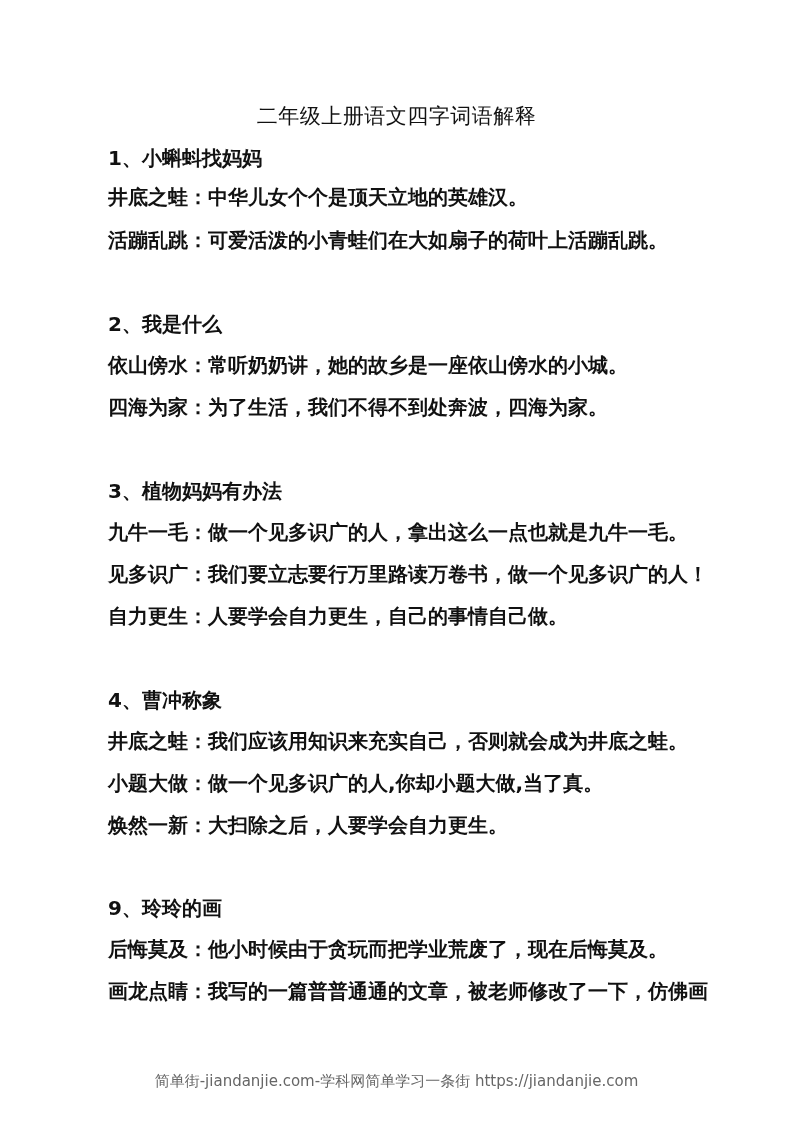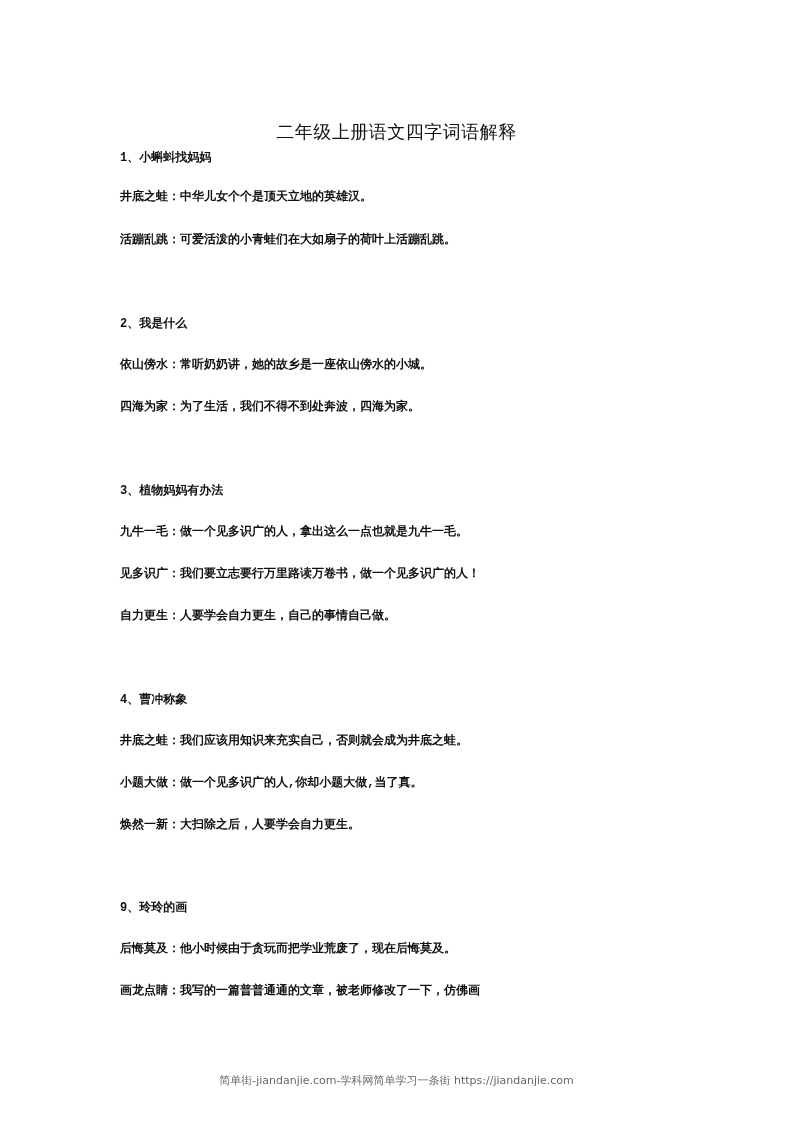--- a/index.html
+++ b/index.html
@@ -3,31 +3,31 @@
 <meta charset="utf-8">
 <style>
   html, body { margin: 0; padding: 0; background: #ffffff; }
   body {
     width: 793px; height: 1122px; position: relative; overflow: hidden;
     font-family: "DejaVu Sans", "Liberation Sans", sans-serif;
     color: #111111;
   }
   .title {
     position: absolute; top: 100px; left: 0; width: 793px;
-    text-align: center; font-size: 18px; font-weight: normal;
+    text-align: center; font-size: 21px; font-weight: normal;
     font-family: "DejaVu Serif", "Liberation Serif", serif;
-    letter-spacing: 0.5px; line-height: 32px; margin-top: 16px;
+    letter-spacing: 0.5px; line-height: 32px;
   }
   .line {
-    position: absolute; left: 120px; font-size: 12px; font-weight: bold;
-    line-height: 24px; white-space: nowrap; font-family: Liberation Mono, monospace;
+    position: absolute; left: 108px; font-size: 20px; font-weight: bold;
+    line-height: 24px; white-space: nowrap;
   }
   .footer {
     position: absolute; top: 1070px; left: 0; width: 793px; text-align: center;
-    font-size: 11px; color: #666666; line-height: 22px;
+    font-size: 15px; color: #666666; line-height: 22px;
   }
 </style>
 </head>
 <body>
 
 <div>
   <div class="title">二年级上册语文四字词语解释</div>
 
   <div class="line" style="top:146px">1、小蝌蚪找妈妈</div>
   <div class="line" style="top:185px">井底之蛙：中华儿女个个是顶天立地的英雄汉。</div>

